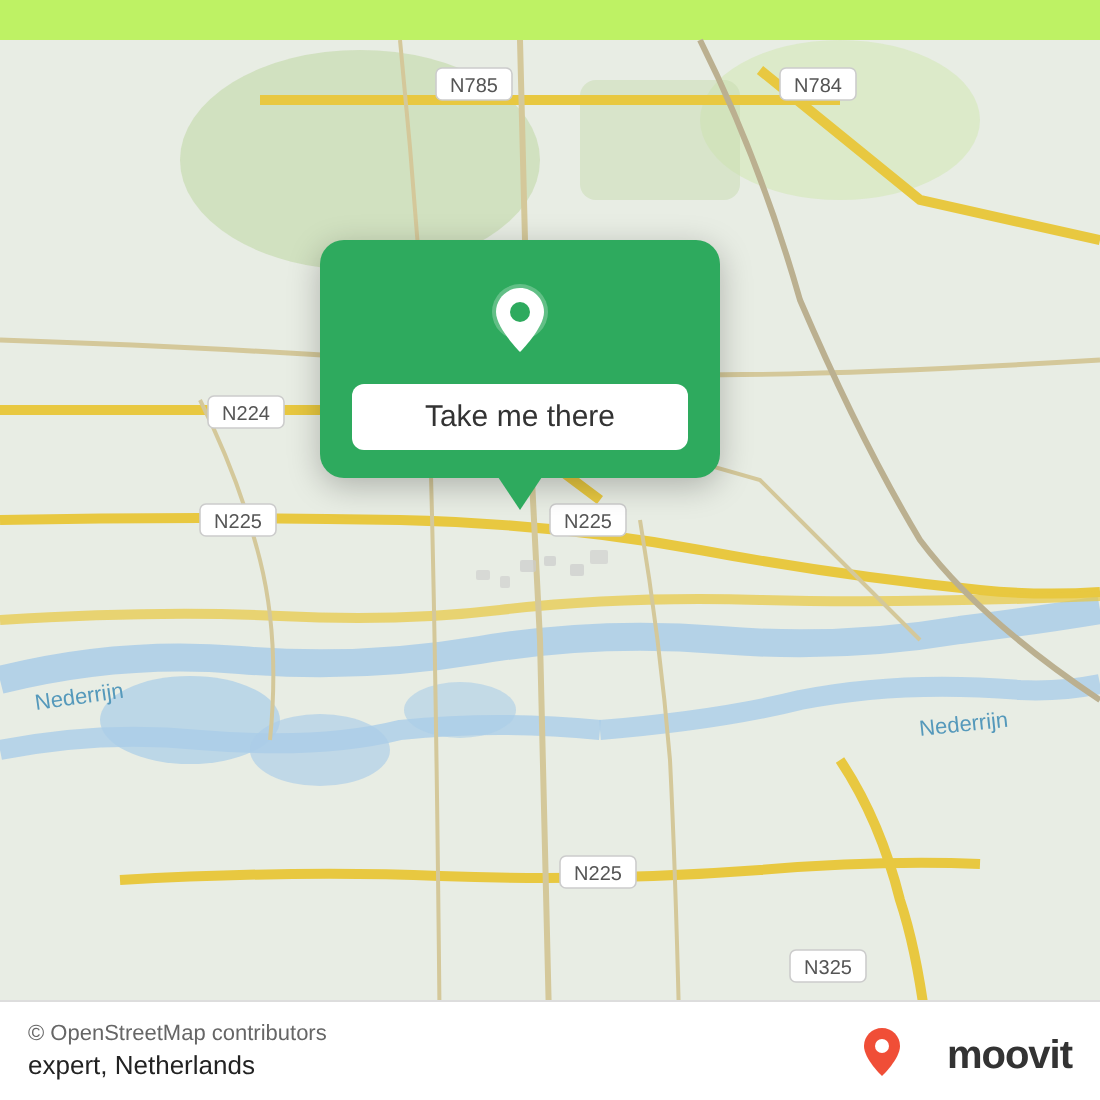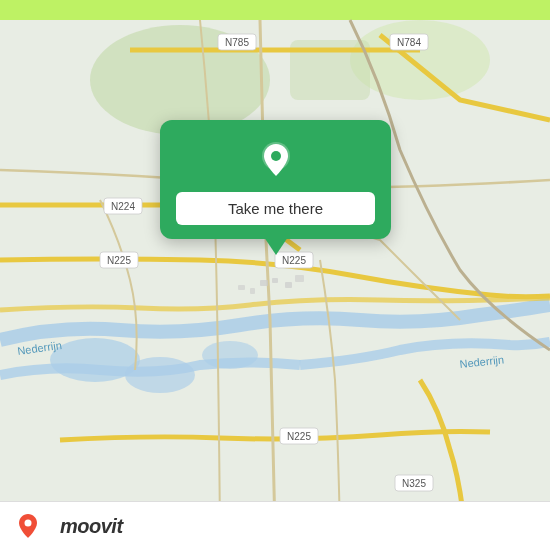--- a/index.html
+++ b/index.html
@@ -19,21 +19,21 @@
       height: 100%;
       position: absolute;
       top: 0; left: 0;
     }
 
     
     #popup-card {
       position: absolute;
       top: 120px;
       left: 160px;
-      width: 231px;
+      width: 200px;
       background: #2eaa5e;
       border-radius: 12px;
       padding: 18px 16px 14px 16px;
       display: flex;
       flex-direction: column;
       align-items: center;
       box-shadow: 0 4px 16px rgba(0,0,0,0.25);
       z-index: 10;
     }
 
@@ -94,23 +94,22 @@
 
     #location-text {
       font-size: 13px;
       color: #222;
       font-weight: 500;
       margin-top: 2px;
     }
 
     #moovit-logo {
       display: flex;
-      align-items: center;
+      align-items: flex-end;
       gap: 18px;
-      font-style: italic;
     }
 
     .moovit-pin {
       width: 28px;
       height: 28px;
     }
 
     .moovit-wordmark {
       font-size: 20px;
       font-weight: bold;
@@ -201,20 +200,24 @@
     <svg class="pin-icon" viewBox="0 0 44 44" xmlns="http://www.w3.org/2000/svg">
       <circle cx="22" cy="18" r="14" fill="white" opacity="0.25"></circle>
       <path d="M22 6 C15.4 6 10 11.4 10 18 C10 26 22 38 22 38 C22 38 34 26 34 18 C34 11.4 28.6 6 22 6 Z" fill="white"></path>
       <circle cx="22" cy="18" r="5" fill="#2eaa5e"></circle>
     </svg>
 
     <button id="take-me-there-btn">Take me there</button>
   </div>
 
   <div id="footer-bar">
+    <div id="footer-left">
+      <span id="copyright-text">© OpenStreetMap contributors</span>
+      <span id="location-text">expert, Netherlands</span>
+    </div>
 
     <div id="moovit-logo">
 
       <svg class="moovit-pin" viewBox="0 0 28 28" xmlns="http://www.w3.org/2000/svg">
         <path d="M14 2 C9 2 5 6 5 11 C5 17.5 14 26 14 26 C14 26 23 17.5 23 11 C23 6 19 2 14 2 Z" fill="#f04e37"></path>
         <circle cx="14" cy="11" r="3.5" fill="white"></circle>
       </svg>
       <span class="moovit-wordmark">moovit</span>
     </div>
   </div>

